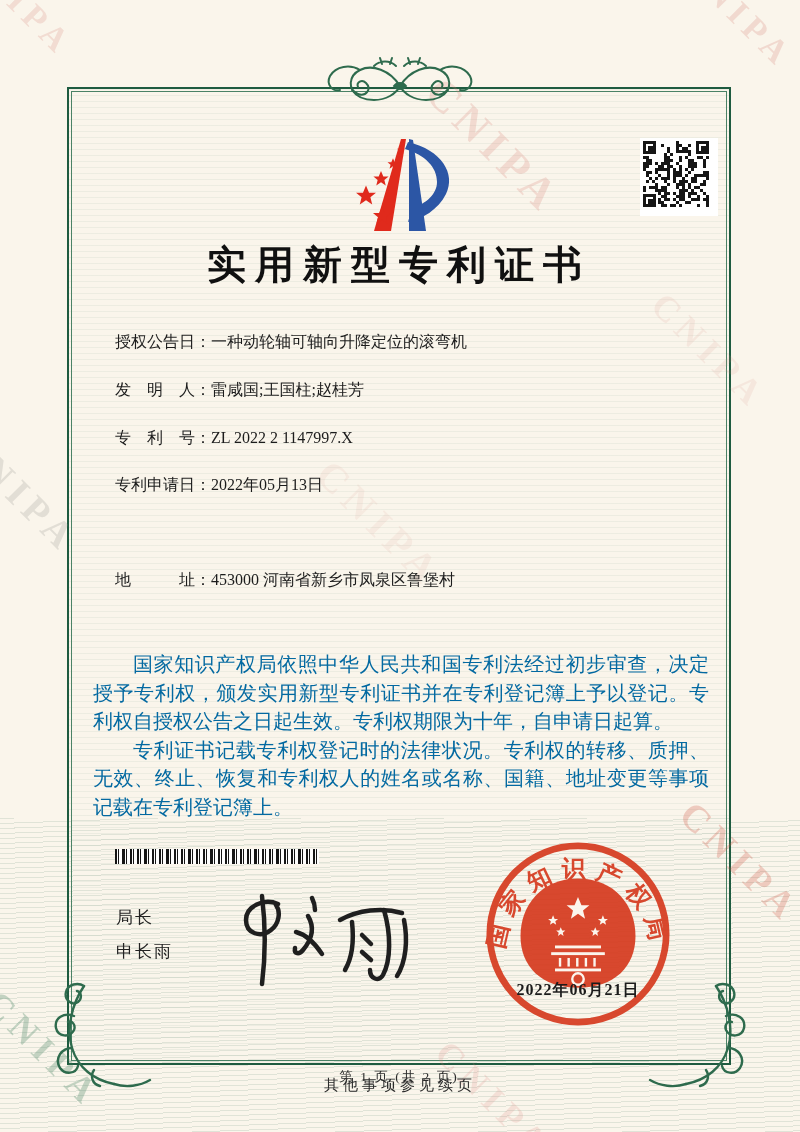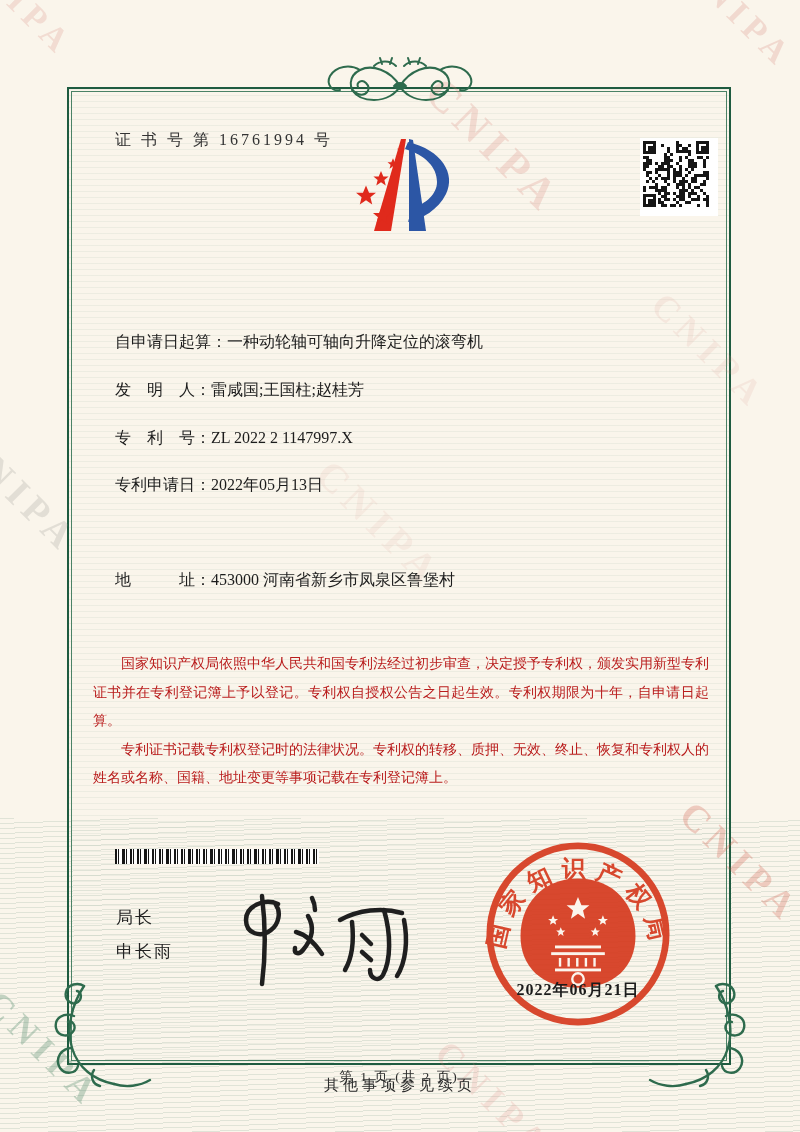--- a/index.html
+++ b/index.html
@@ -56,21 +56,21 @@
   .qr .f::after{content:"";position:absolute;left:2px;top:2px;width:5px;height:5px;background:#161616;}
   .qr .f.tl{left:0;top:0;} .qr .f.tr{right:0;top:0;} .qr .f.bl{left:0;bottom:0;}
   .title{
     position:absolute;left:67px;top:238px;width:664px;text-align:center;
     font-size:39px;font-weight:bold;letter-spacing:9px;color:#101010;
   }
   .row{position:absolute;left:115px;font-size:16px;white-space:nowrap;}
   .row .lab{color:#1c1c1c;}
   .row .val{color:#1c1c1c;}
   .row2{position:absolute;left:411px;font-size:16px;white-space:nowrap;}
-  .paras{position:absolute;left:93px;top:650px;width:616px;font-size:14px;line-height:28.5px;color:#b91c1c;}
+  .paras{position:absolute;left:93px;top:650px;width:616px;font-size:20px;line-height:28.5px;color:#0369a1;}
   .paras p{margin:0;text-indent:2em;text-align:justify;}
   .barcode{
     position:absolute;left:115px;top:849px;width:204px;height:15px;
     background:repeating-linear-gradient(90deg,
       #151515 0 2px, #fdfdfd 2px 3px,
       #151515 3px 4px, #fdfdfd 4px 7px,
       #151515 7px 10px, #fdfdfd 10px 11px,
       #151515 11px 12px, #fdfdfd 12px 15px,
       #151515 15px 17px, #fdfdfd 17px 18px,
       #151515 18px 19px, #fdfdfd 19px 22px);
@@ -139,21 +139,20 @@
       <path d="M34,4 C28,0 18,2 16,10 C14,18 22,24 28,20 C32,17 32,10 27,9"></path>
       <path d="M24,34 C14,30 4,36 6,46 C8,55 20,56 24,48 C26,43 22,38 18,40"></path>
       <path d="M22,66 C12,66 4,76 10,86 C15,93 26,92 28,84"></path>
       <path d="M64,102 C76,106 90,104 100,98"></path>
       <path d="M44,88 C40,94 42,102 50,104"></path>
     </g>
   </svg>
 
   <div class="content">
 
-    <div class="cert-no">证 书 号 第 16761994 号</div>
 
     <svg class="logo" width="120" height="102" viewBox="0 0 120 102">
       <g>
         <path d="M62,8 C96,16 110,40 100,60 C92,76 76,85 62,88 L66,74 C80,70 91,60 91,48 C91,33 79,21 59,15 Z" fill="#2c56a5"></path>
         <polygon points="55,5 60,5 45,97 28,97" fill="#e02a1c"></polygon>
         <polygon points="63,5 67,6 80,97 63,97" fill="#2c56a5"></polygon>
         <g fill="#e02a1c">
           <path transform="translate(20,62) scale(1.05)" d="M0,-10 L2.9,-3.1 L9.5,-3.1 L4.2,1.2 L5.9,8.1 L0,4 L-5.9,8.1 L-4.2,1.2 L-9.5,-3.1 L-2.9,-3.1 Z"></path>
           <path transform="translate(35,45) scale(0.8)" d="M0,-10 L2.9,-3.1 L9.5,-3.1 L4.2,1.2 L5.9,8.1 L0,4 L-5.9,8.1 L-4.2,1.2 L-9.5,-3.1 L-2.9,-3.1 Z"></path>
           <path transform="translate(47,30) scale(0.58)" d="M0,-10 L2.9,-3.1 L9.5,-3.1 L4.2,1.2 L5.9,8.1 L0,4 L-5.9,8.1 L-4.2,1.2 L-9.5,-3.1 L-2.9,-3.1 Z"></path>
@@ -346,23 +345,24 @@
           <i style="left: 18px; top: 63px;"></i>
           <i style="left: 21px; top: 63px;"></i>
           <i style="left: 27px; top: 63px;"></i>
           <i style="left: 30px; top: 63px;"></i>
           <i style="left: 36px; top: 63px;"></i>
           <i style="left: 54px; top: 63px;"></i>
           <i style="left: 63px; top: 63px;"></i>
         </div>
     </div>
 
+    <div class="title">实用新型专利证书</div>
 
     <div class="row" style="top:332px">
-      <span class="lab">自申请日起算：</span><span class="val">一种动轮轴可轴向升降定位的滚弯机</span>
+      <span class="lab">授权公告日：</span><span class="val">一种动轮轴可轴向升降定位的滚弯机</span>
     </div>
     <div class="row" style="top:380px">
       <span class="lab">发　明　人：</span><span class="val">雷咸国;王国柱;赵桂芳</span>
     </div>
     <div class="row" style="top:428px">
       <span class="lab">专　利　号：</span><span class="val">ZL 2022 2 1147997.X</span>
     </div>
     <div class="row" style="top:475px">
       <span class="lab">专利申请日：</span><span class="val">2022年05月13日</span>
     </div>

